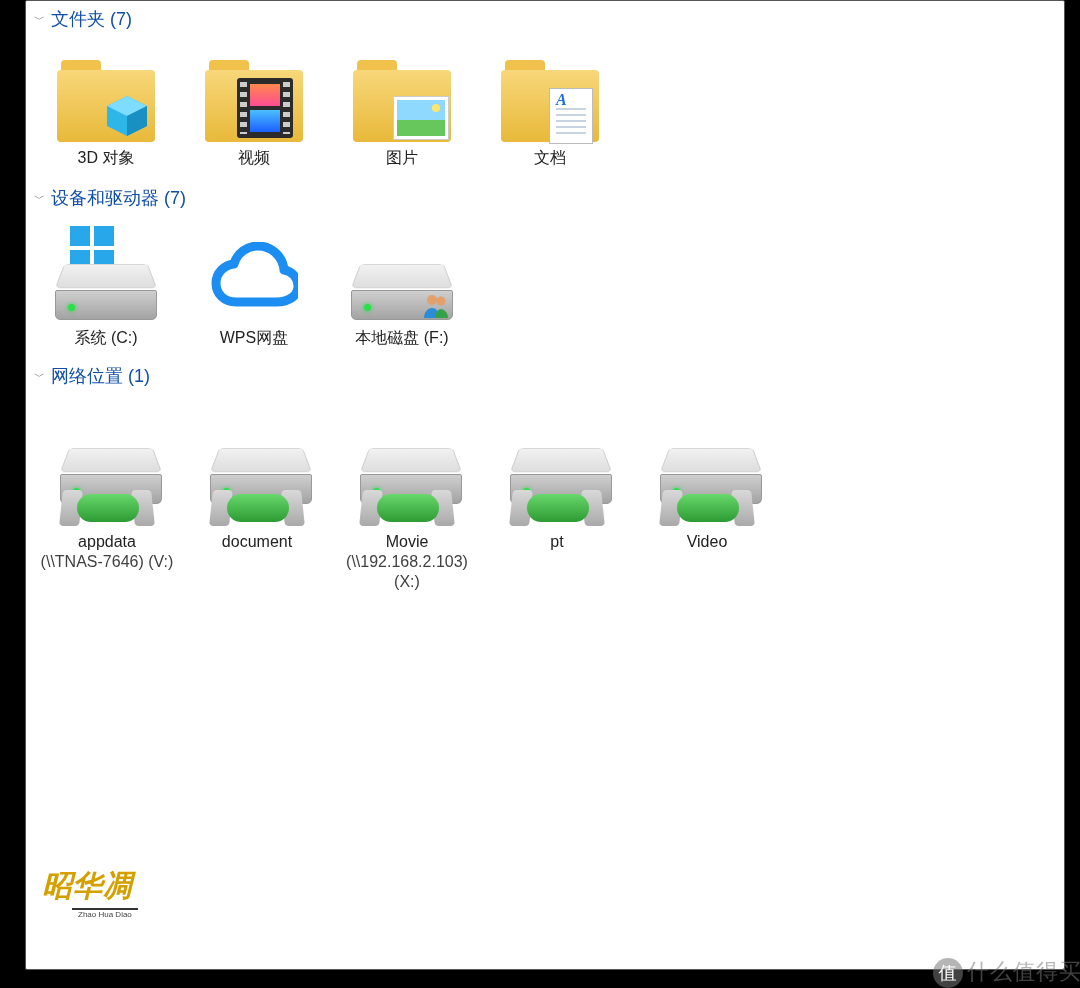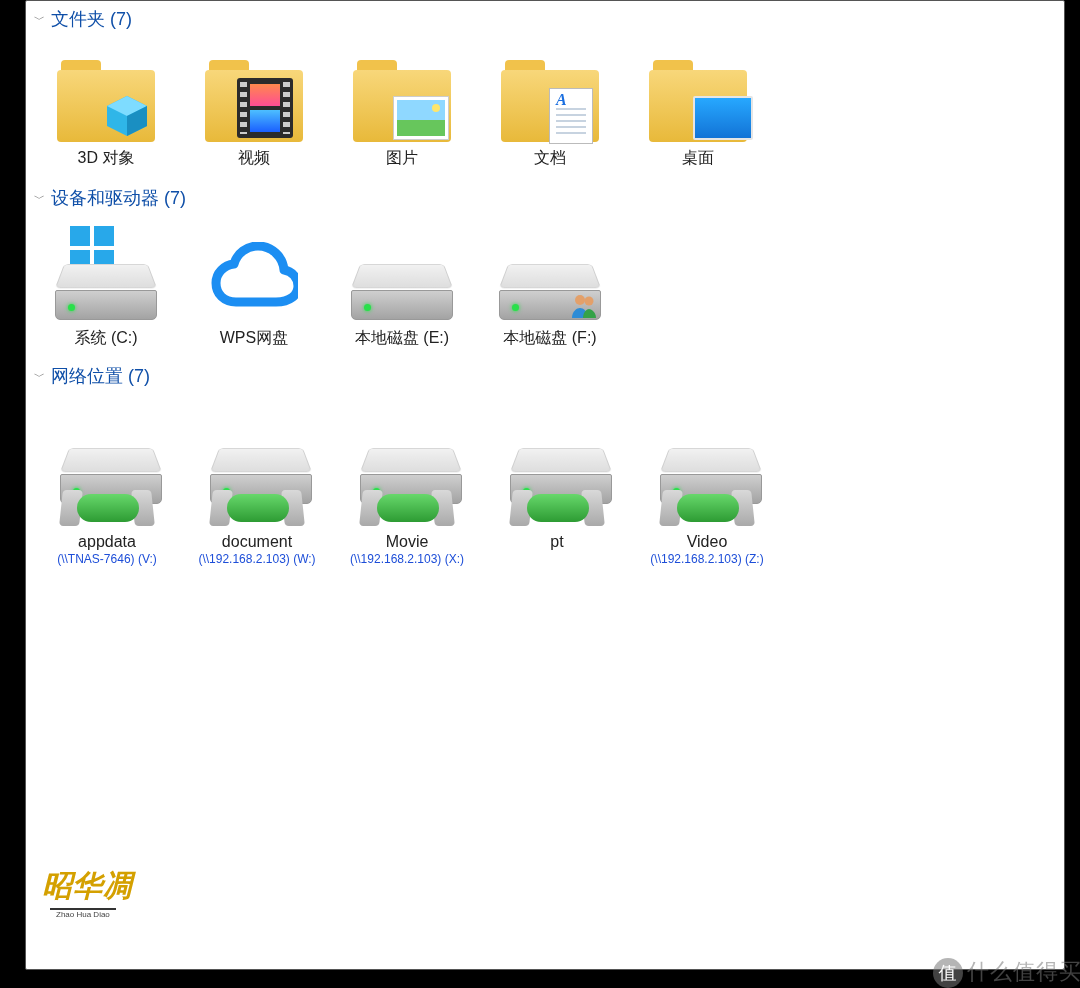--- a/index.html
+++ b/index.html
@@ -7,21 +7,21 @@
   .window { position:absolute; left:25px; top:0; width:1040px; height:970px; background:#fff; border:1px solid #555; border-radius:2px; overflow:hidden; }
 
   .section-header { display:flex; align-items:center; padding:4px 8px; color:#0f4fa8; font-size:18px; cursor:default; user-select:none;}
   .section-header .chevron { font-size:11px; color:#777; margin-right:6px; margin-top:1px; }
 
   .grid { display:flex; flex-wrap:wrap; padding:0 0 6px 6px; }
   .item { width:148px; display:flex; flex-direction:column; align-items:center; text-align:center; padding:6px 4px 8px 4px; cursor:pointer; }
   .item.selected { background:#d9d9d9; }
   .item .icon { width:110px; height:105px; display:flex; align-items:center; justify-content:center; }
   .item .label { color:#222; font-size:16px; line-height:1.25; margin-top:2px; }
-  .item .sub { color:#1d4ed8; font-size:12px; line-height:1.25; }
+  .item .sub { color:#404040; font-size:16px; line-height:1.25; }
 
   .drives .item { padding-top:2px; padding-bottom:6px; }
   .drives .item .icon { height:110px; }
 
   .net .item { width:150px; }
   .net .item .icon { height:110px; }
 
   
   .folder { position:relative; width:98px; height:82px; }
   .folder .tab { position:absolute; left:4px; top:0; width:40px; height:16px; background:#f1c24b; border-radius:4px 4px 0 0; }
@@ -64,21 +64,21 @@
   
   .netdrive { position:relative; width:108px; height:86px; }
   .netdrive .drv{position:absolute;left:4px;right:4px;top:0;}
   .netdrive .pipe{position:absolute;left:24px;right:22px;bottom:6px;height:28px;background:linear-gradient(#67d86b,#2d9b33);border-radius:14px;}
   .netdrive .conn{position:absolute;bottom:2px;width:20px;height:36px;background:linear-gradient(#d9d9d9,#a9a9a9);border-radius:4px;}
   .netdrive .conn.l{left:8px;transform:skewX(-6deg);} .netdrive .conn.r{right:8px;transform:skewX(6deg);}
   .net .item .icon{align-items:flex-end;padding-bottom:2px;}
 
   
   .wm1 { position:absolute; left:16px; bottom:62px; font-family:"KaiTi","STKaiti",serif; font-weight:bold; color:#d4a000; font-size:30px; font-style:italic; }
-  .wm1-sub{ position:absolute; left:24px; bottom:50px; font-size:8px; color:#444; border-top:2px solid #333; padding:0 6px;}
+  .wm1-sub{ position:absolute; left:46px; bottom:50px; font-size:8px; color:#444; border-top:2px solid #333; padding:0 6px;}
   .wm2 { position:absolute; right:-2px; bottom:0; font-family:"Microsoft YaHei"; font-size:22px; color:rgba(120,120,120,0.55); letter-spacing:1px;}
   .wm2 .zhi{ display:inline-flex;width:30px;height:30px;background:rgba(120,120,120,0.55);color:#fff;border-radius:50%;align-items:center;justify-content:center;font-size:18px;margin-right:4px;}
 
   .sections { padding:2px 0; }
   .folders .item .icon { align-items:flex-end; padding-bottom:4px; }
 </style>
 </head>
 <body>
 
 <div class="window">
@@ -148,32 +148,20 @@
                   <div class="lines"></div>
                 </div>
               </div>
           </div>
         </div>
         <div class="label">文档</div>
       </div>
 
 
 
-      <div class="item">
-        <div class="icon">
-          <div class="folder">
-              <div class="tab"></div>
-              <div class="body"></div>
-            <div class="overlay" style="right:-6px;bottom:2px;">
-                <div class="screen"></div>
-              </div>
-          </div>
-        </div>
-        <div class="label">桌面</div>
-      </div>
     </div>
 
     <div class="section-header">
       <span class="chevron">﹀</span>
       <span>设备和驱动器 (7)</span>
     </div>
     <div class="grid drives">
 
       <div class="item">
         <div class="icon">
@@ -195,30 +183,20 @@
       <div class="item">
         <div class="icon cloud-icon">
           <svg viewBox="0 0 88 78">
               <path d="M66 60H26C14 60 6 52 6 41c0-10 8-18 18-19C27 11 37 4 48 4c14 0 25 11 26 24 8 1 14 8 14 16 0 9-8 16-22 16z" fill="none" stroke="#1c8ef2" stroke-width="9" stroke-linejoin="round"></path>
             </svg>
         </div>
         <div class="label">WPS网盘</div>
       </div>
 
 
-      <div class="item">
-        <div class="icon">
-          <div class="drive">
-              <div class="top"></div>
-              <div class="front"></div>
-              <div class="led"></div>
-            </div>
-        </div>
-        <div class="label">本地磁盘 (E:)</div>
-      </div>
 
       <div class="item">
         <div class="icon">
           <div class="drive">
               <div class="top"></div>
               <div class="front"></div>
               <div class="led"></div>
             <svg class="people" viewBox="0 0 28 26">
                 <circle cx="10" cy="8" r="5" fill="#e3a06a"></circle>
                 <path d="M2 26c0-7 5-10 8-10s8 3 8 10z" fill="#2d8cd6"></path>
@@ -226,21 +204,21 @@
                 <path d="M13 26c0-6 4-9 6-9s7 3 7 9z" fill="#35a248"></path>
               </svg>
           </div>
         </div>
         <div class="label">本地磁盘 (F:)</div>
       </div>
     </div>
 
     <div class="section-header">
       <span class="chevron">﹀</span>
-      <span>网络位置 (7)</span>
+      <span>网络位置 (1)</span>
     </div>
     <div class="grid net" style="margin-top:22px;">
 
       <div class="item">
         <div class="icon">
           <div class="netdrive">
               <div class="drive drv">
                 <div class="top"></div>
                 <div class="front"></div>
                 <div class="led"></div>
@@ -261,21 +239,20 @@
                 <div class="top"></div>
                 <div class="front"></div>
                 <div class="led"></div>
               </div>
               <div class="conn l"></div>
               <div class="conn r"></div>
               <div class="pipe"></div>
             </div>
         </div>
         <div class="label">document</div>
-        <div class="sub">(\\192.168.2.103) (W:)</div>
       </div>
 
       <div class="item">
         <div class="icon">
           <div class="netdrive">
               <div class="drive drv">
                 <div class="top"></div>
                 <div class="front"></div>
                 <div class="led"></div>
               </div>
@@ -311,21 +288,20 @@
                 <div class="top"></div>
                 <div class="front"></div>
                 <div class="led"></div>
               </div>
               <div class="conn l"></div>
               <div class="conn r"></div>
               <div class="pipe"></div>
             </div>
         </div>
         <div class="label">Video</div>
-        <div class="sub">(\\192.168.2.103) (Z:)</div>
       </div>
     </div>
 
   </div>
 
   <div class="wm1">昭华凋</div>
   <div class="wm1-sub">Zhao Hua Diao</div>
 </div>
 
 <div class="wm2">

